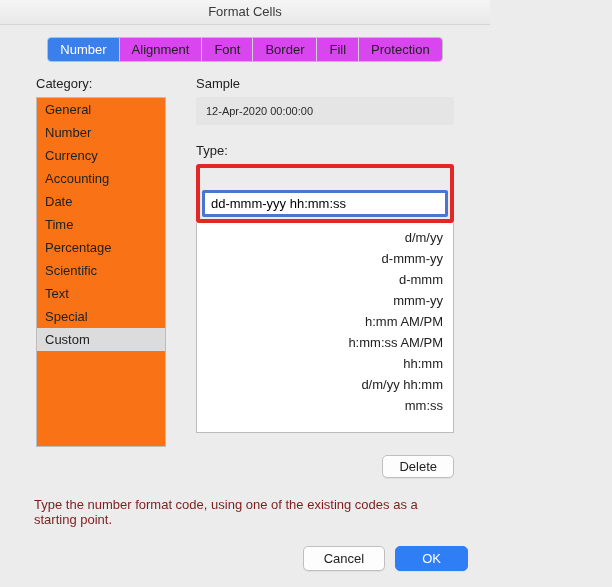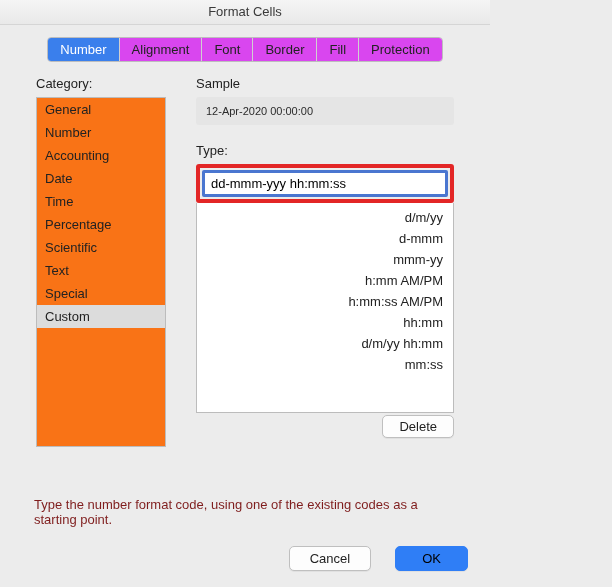--- a/index.html
+++ b/index.html
@@ -93,70 +93,71 @@
   .type-input {
     width: 100%;
     box-sizing: border-box;
     border: 3px solid #4a76d0;
     border-radius: 2px;
     padding: 3px 6px;
     font-size: 13px;
     font-family: inherit;
     outline: none;
     background: #fff;
+    margin-top: 20px;
   }
   .codes-box {
     border: 1px solid #bcbcbc;
     border-top: none;
     background: #fff;
     height: 210px;
     overflow: auto;
     box-sizing: border-box;
     padding: 4px 0;
     text-align: right;
   }
   .codes-box .code {
     padding: 2px 10px;
     font-size: 13px;
     line-height: 17px;
     cursor: default;
   }
   .delete-row {
     text-align: right;
-    margin-top: 2px;
+    margin-top: 22px;
   }
   .btn {
     display: inline-block;
     border: 1px solid #bfbfbf;
     background: #fdfdfd;
     border-radius: 5px;
     padding: 3px 16px;
     font-size: 13px;
     cursor: default;
     box-shadow: 0 1px 0 rgba(0,0,0,0.05);
   }
   .btn.primary {
     background: #2f7ef6;
     border-color: #2f7ef6;
-    color: #000000;
+    color: #ffffff;
   }
   .hint {
     position: absolute;
     left: 34px;
     right: 34px;
     bottom: 60px;
     font-size: 13px;
     color: #7f1d1d;
   }
   .footer {
     position: absolute;
     right: 22px;
     bottom: 16px;
     display: flex;
-    gap: 24px;
+    gap: 10px;
   }
   .footer .btn { padding: 4px 20px; }
   .footer .btn.primary { padding: 4px 26px; }
 </style>
 </head>
 <body>
 
 <div class="window">
 
   <div class="titlebar">Format Cells</div>
@@ -172,20 +173,21 @@
     </div>
   </div>
 
   <div class="body">
 
     <div class="col-left">
       <div class="label">Category:</div>
       <div class="listbox">
         <div class="item">General</div>
         <div class="item">Number</div>
+        <div class="item">Currency</div>
         <div class="item">Accounting</div>
         <div class="item">Date</div>
         <div class="item">Time</div>
         <div class="item">Percentage</div>
         <div class="item">Scientific</div>
         <div class="item">Text</div>
         <div class="item">Special</div>
         <div class="item selected">Custom</div>
       </div>
     </div>
@@ -194,20 +196,21 @@
       <div class="label">Sample</div>
       <div class="sample-box">12-Apr-2020 00:00:00</div>
 
       <div class="type-area">
         <div class="label">Type:</div>
         <div class="type-highlight">
           <input class="type-input" value="dd-mmm-yyy hh:mm:ss" style="">
         </div>
         <div class="codes-box">
           <div class="code">d/m/yy</div>
+          <div class="code">d-mmm-yy</div>
           <div class="code">d-mmm</div>
           <div class="code">mmm-yy</div>
           <div class="code">h:mm AM/PM</div>
           <div class="code">h:mm:ss AM/PM</div>
           <div class="code">hh:mm</div>
           <div class="code">d/m/yy hh:mm</div>
           <div class="code">mm:ss</div>
 
         </div>
         <div class="delete-row">

